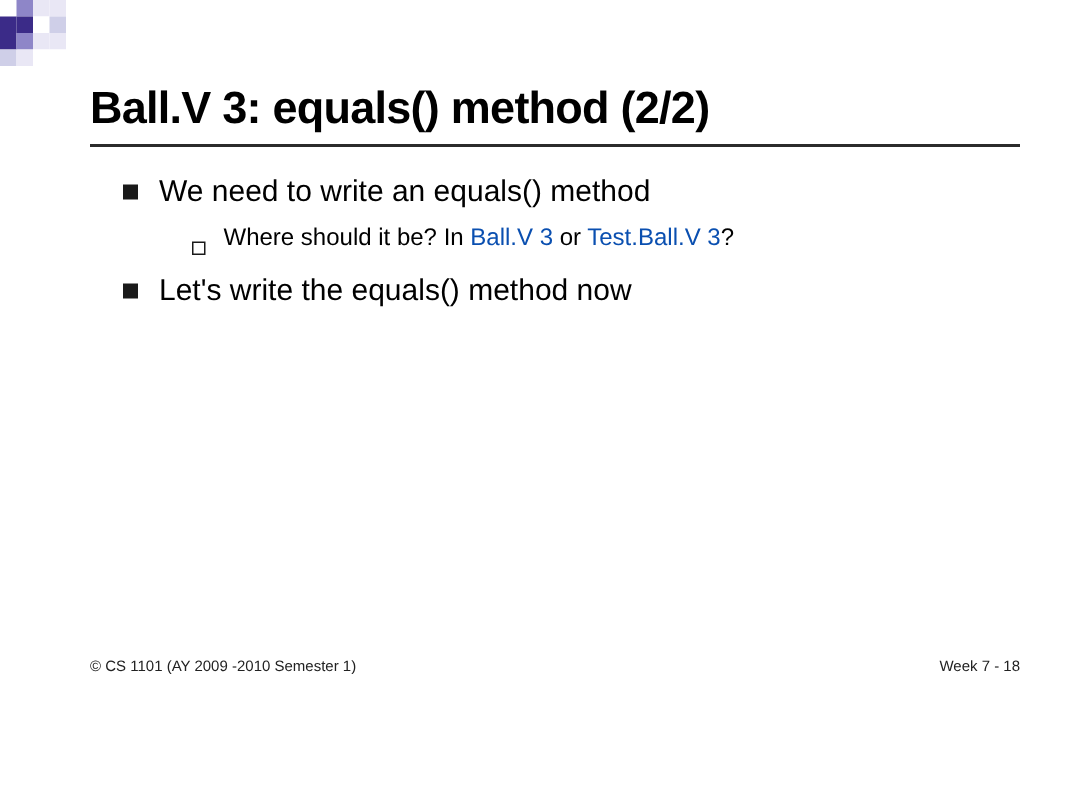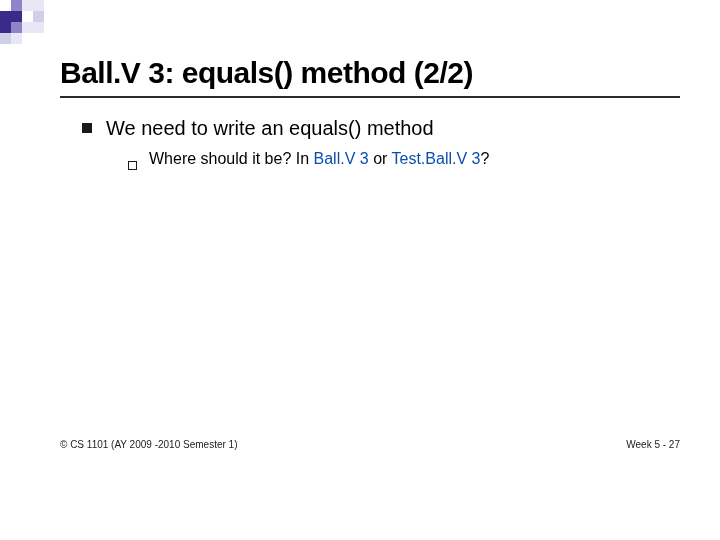--- a/index.html
+++ b/index.html
@@ -91,19 +91,23 @@
 
     <div class="l2-wrap">
       <div class="l2">
         <span class="bullet"></span>
         <span class="text">
           <span>Where should it be? In </span><span class="blue">Ball.V 3</span><span> or </span><span class="blue">Test.Ball.V 3</span><span>?</span>
         </span>
       </div>
     </div>
 
+    <div class="l1">
+      <span class="bullet"></span>
+      <span class="text">Let's write the equals() method now</span>
+    </div>
 
   </div>
 
   <div class="footer-left">© CS 1101 (AY 2009 -2010 Semester 1)</div>
-  <div class="footer-right">Week 5 - 27</div>
+  <div class="footer-right">Week 7 - 18</div>
 
 </div>
 
 </body></html>

